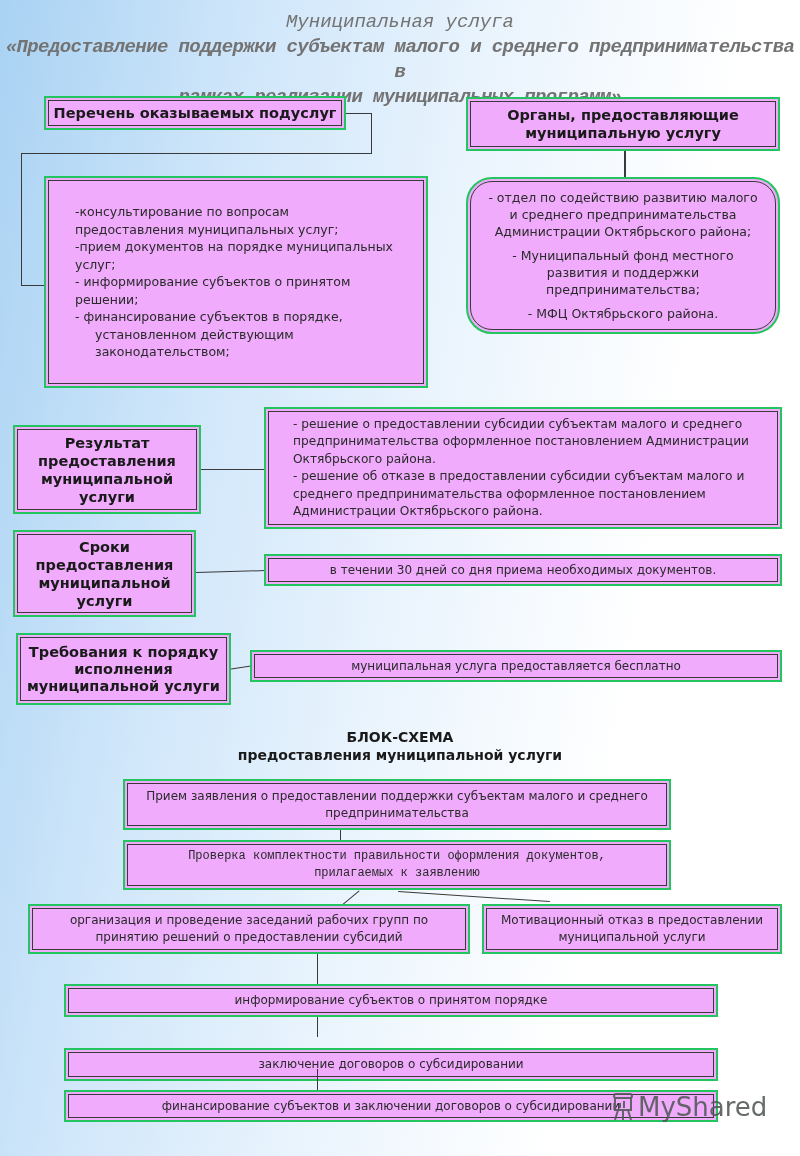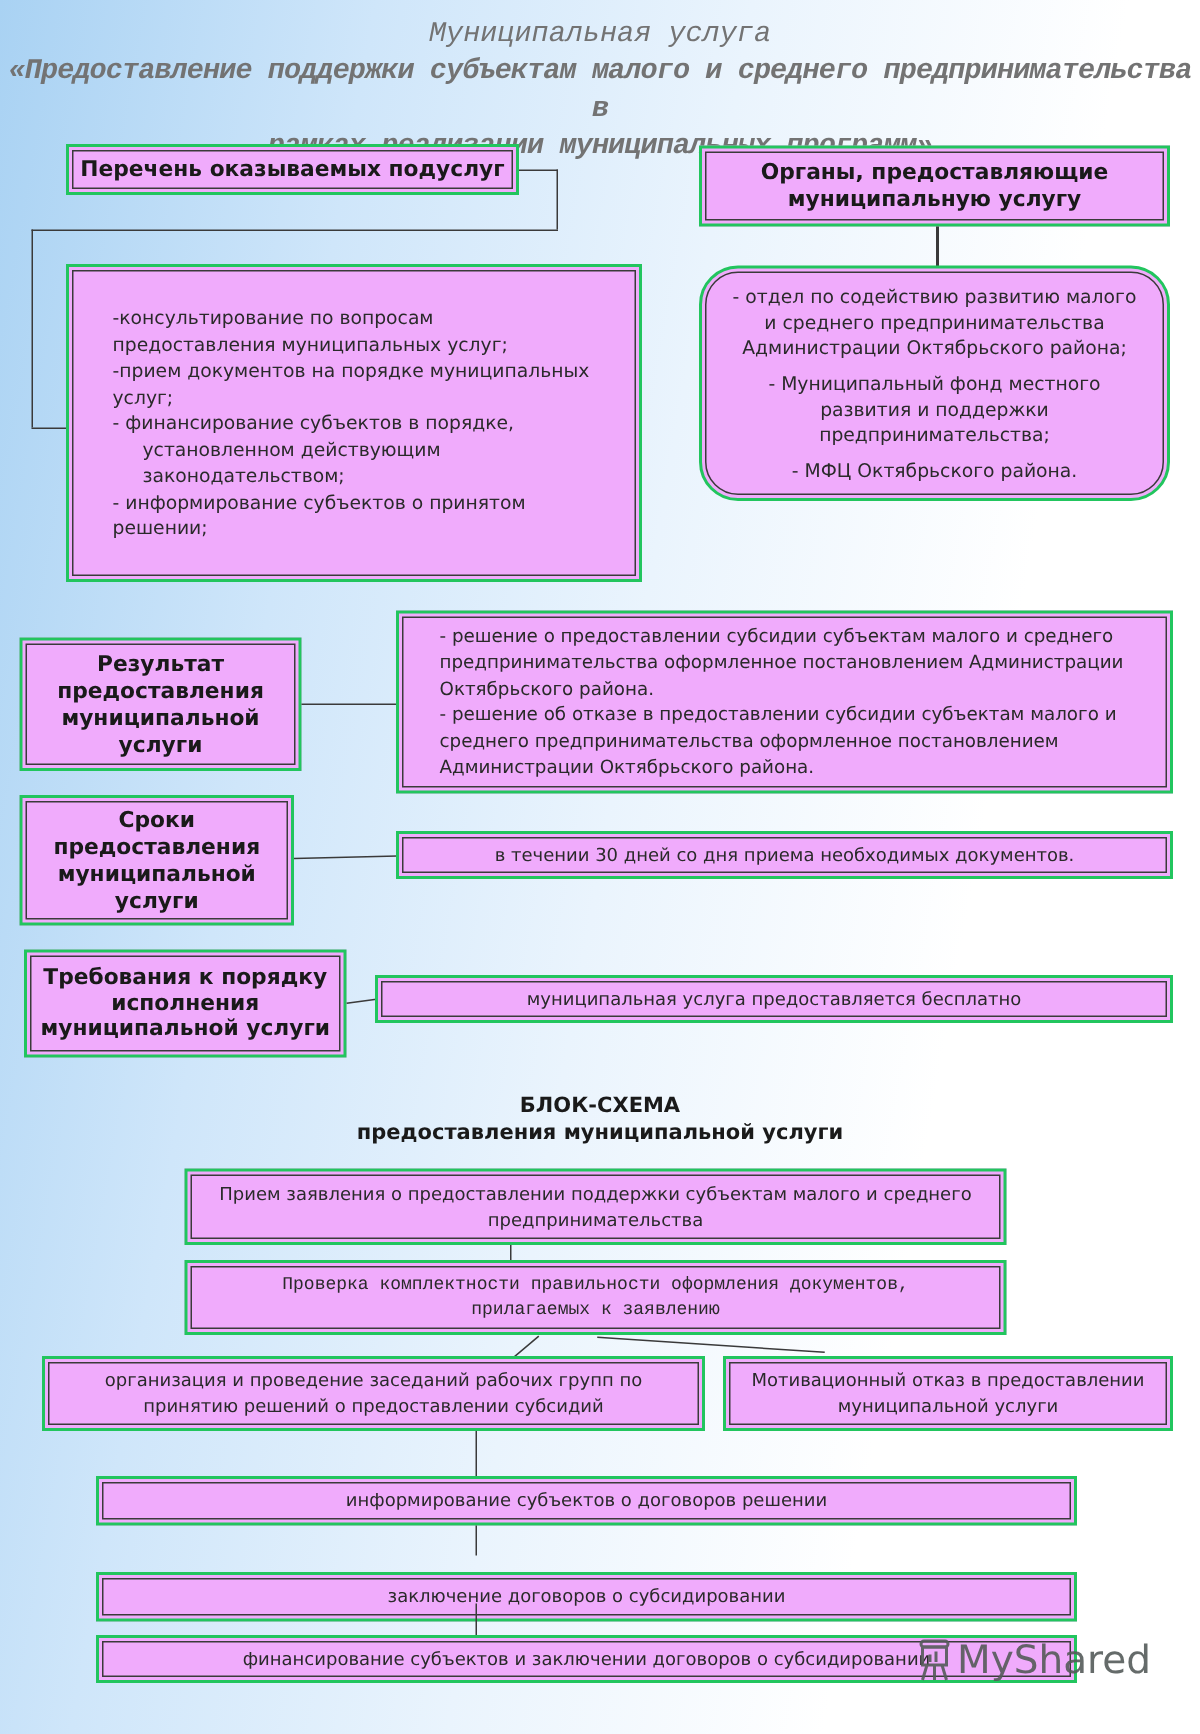--- a/index.html
+++ b/index.html
@@ -51,22 +51,22 @@
 <div class="line" style="left:346px; top:113px; width:26px; height:1px;"></div>
 <div class="line" style="left:371px; top:113px; width:1px; height:40px;"></div>
 <div class="line" style="left:21px; top:153px; width:351px; height:1px;"></div>
 <div class="line" style="left:21px; top:153px; width:1px; height:132px;"></div>
 <div class="line" style="left:21px; top:285px; width:24px; height:1px;"></div>
 
 <div class="box left" style="left:44px; top:176px; width:384px; height:212px; padding:6px 14px;">
   <ul class="ul txt" style="font-size:12.5px; line-height:17.5px;">
     <li>-консультирование по вопросам предоставления муниципальных услуг;</li>
     <li>-прием документов на порядке муниципальных услуг;</li>
+    <li>- информирование субъектов о принятом решении;</li>
     <li style="padding-left:20px; text-indent:-20px;">- финансирование субъектов в порядке, установленном действующим законодательством;</li>
-    <li>- информирование субъектов о принятом решении;</li>
   </ul>
 </div>
 
 <div class="box" style="left:466px; top:97px; width:314px; height:54px; padding:0 10px;">
   <span class="hdr">Органы, предоставляющие муниципальную услугу</span>
 </div>
 <div class="line" style="left:624px; top:151px; width:2px; height:27px;"></div>
 <div class="box" style="left:466px; top:177px; width:314px; height:157px; padding:6px 2px;border-radius:26px;">
   <ul class="ul txt" style="font-size:12.5px;">
     <li style="margin-bottom:7px;">- отдел по содействию развитию малого и среднего предпринимательства Администрации Октябрьского района;</li>
@@ -117,21 +117,21 @@
 
 <div class="box" style="left:28px; top:904px; width:442px; height:50px; padding:0 20px;">
   <span class="txt">организация и проведение заседаний рабочих групп по принятию решений о предоставлении субсидий</span>
 </div>
 <div class="box" style="left:482px; top:904px; width:300px; height:50px; padding:0 10px;">
   <span class="txt">Мотивационный отказ в предоставлении муниципальной услуги</span>
 </div>
 <div class="line" style="left:317px; top:954px; width:1px; height:31px;"></div>
 
 <div class="box" style="left:64px; top:984px; width:654px; height:33px;">
-  <span class="txt">информирование субъектов о договоров решении</span>
+  <span class="txt">информирование субъектов о принятом порядке</span>
 </div>
 <div class="line" style="left:317px; top:1017px; width:1px; height:20px;"></div>
 <div class="box" style="left:64px; top:1048px; width:654px; height:33px;">
   <span class="txt">заключение договоров о субсидировании</span>
 </div>
 <div class="line" style="left:317px; top:1069px; width:1px; height:22px;"></div>
 <div class="box" style="left:64px; top:1090px; width:654px; height:32px;">
   <span class="txt">финансирование субъектов и заключении договоров о субсидировании</span>
 </div>
 

